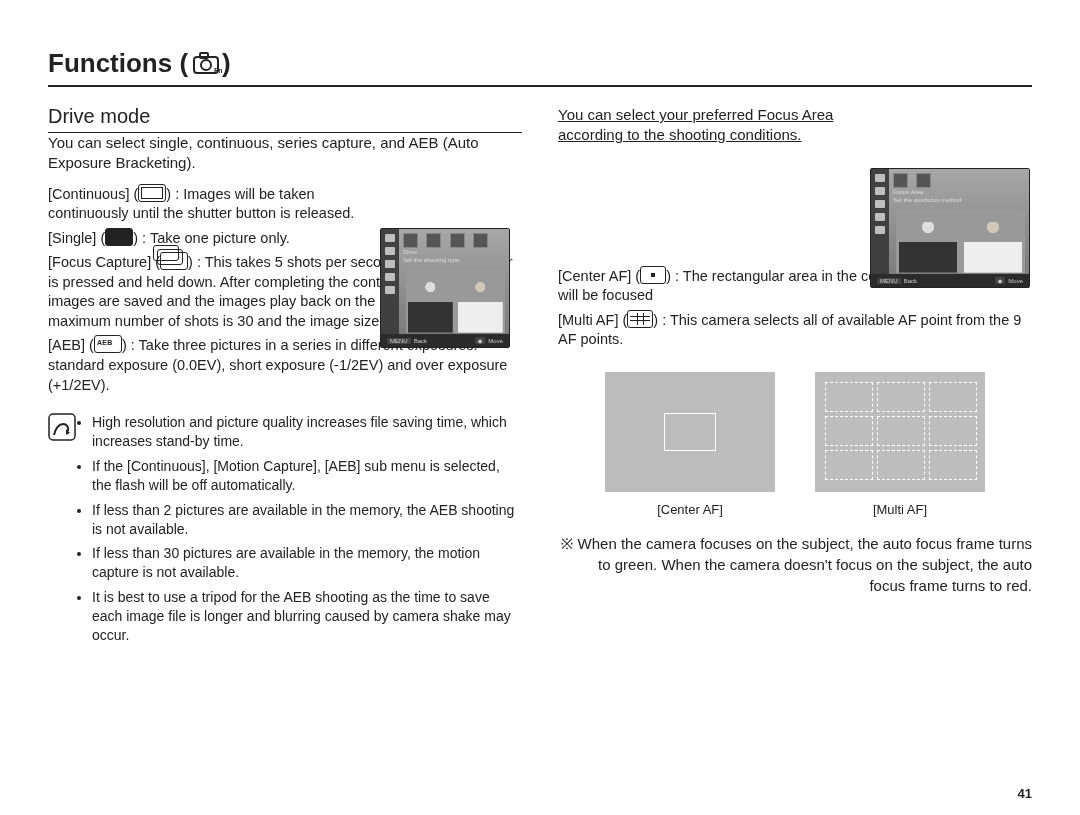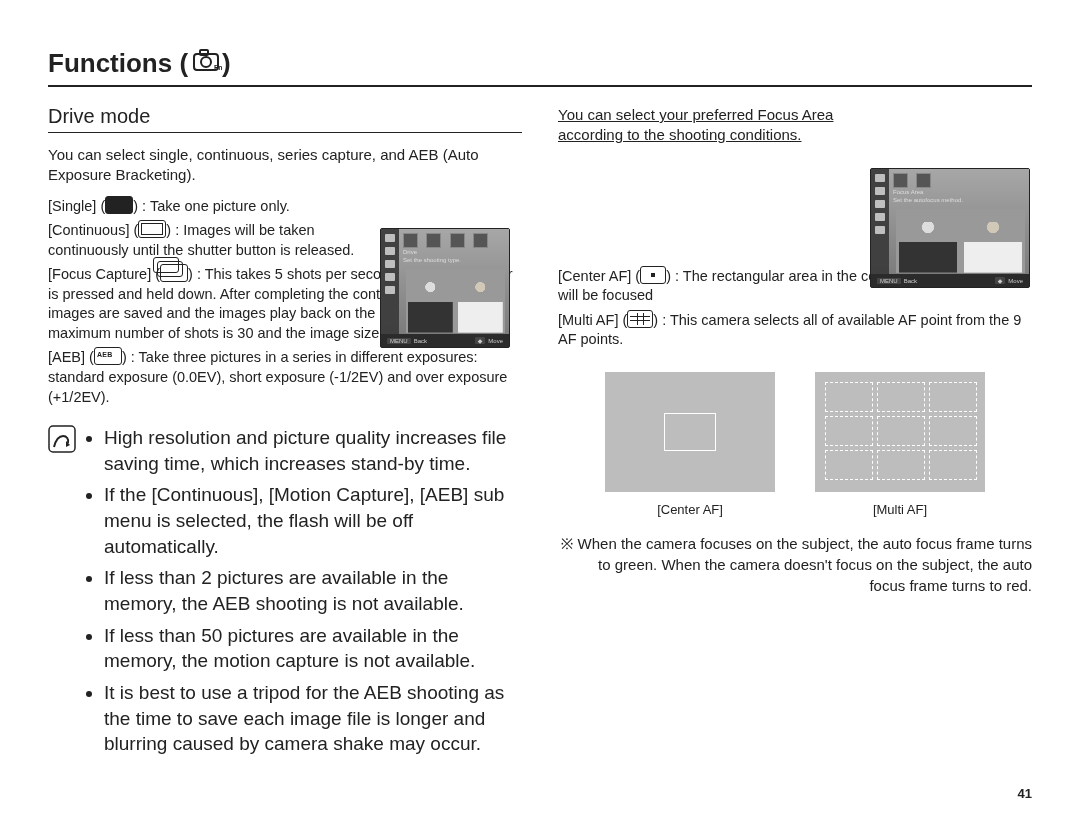--- a/index.html
+++ b/index.html
@@ -11,21 +11,21 @@
   }
   .page {
     width: 1080px;
     height: 815px;
     box-sizing: border-box;
     padding: 48px 48px 20px 48px;
     position: relative;
   }
   .title-line {
     display: flex;
-    align-items: flex-start;
+    align-items: flex-end;
     border-bottom: 2px solid #222;
     padding-bottom: 6px;
     margin-bottom: 18px;
   }
   .title-text {
     font-size: 26px;
     font-weight: bold;
   }
   .title-icon {
     margin-left: 4px;
@@ -36,44 +36,44 @@
     gap: 36px;
   }
   .col {
     flex: 1 1 0;
     min-width: 0;
   }
   .section-title {
     font-size: 20px;
     border-bottom: 1.5px solid #222;
     padding-bottom: 4px;
-    margin-bottom: 12px;
+    margin-bottom: 0;
   }
   .intro {
     font-size: 15px;
     line-height: 1.35;
     margin-bottom: 10px;
   }
   .intro-left-width { max-width: 460px; }
   .intro-right-width { max-width: 320px; text-decoration: underline; }
   .drive-list {
     font-size: 14.5px;
     line-height: 1.35;
   }
   .drive-row {
     margin-bottom: 4px;
   }
   .drive-label { display: inline; }
   .drive-desc { display: inline; }
 
   .note-box {
     display: flex;
-    gap: 12px;
+    gap: 0;
     margin-top: 18px;
-    font-size: 19px;
+    font-size: 14px;
     line-height: 1.35;
   }
   .note-icon {
     flex: 0 0 auto;
   }
   .note-list {
     margin: 0;
     padding-left: 16px;
   }
   .note-list li { margin-bottom: 6px; }
@@ -231,28 +231,28 @@
   </div>
 
   <div class="columns">
 
     <div class="col">
       <div class="section-title">Drive mode</div>
       <div class="intro intro-left-width">You can select single, continuous, series capture, and AEB (Auto Exposure Bracketing).</div>
 
       <div class="drive-list">
         <div class="drive-row" style="max-width:340px">
+          <span class="drive-label">[Continuous]</span>
+          (<span class="icon-chip stack"></span>)
+          <span class="drive-desc">: Images will be taken continuously until the shutter button is released.</span>
+        </div>
+        <div class="drive-row" style="max-width:340px">
           <span class="drive-label">[Single]</span>
           (<span class="icon-chip filled"></span>)
           <span class="drive-desc">: Take one picture only.</span>
-        </div>
-        <div class="drive-row" style="max-width:340px">
-          <span class="drive-label">[Continuous]</span>
-          (<span class="icon-chip stack"></span>)
-          <span class="drive-desc">: Images will be taken continuously until the shutter button is released.</span>
         </div>
         <div class="drive-row">
           <span class="drive-label">[Focus Capture]</span>
           (<span class="icon-chip motion"></span>)
           <span class="drive-desc">: This takes 5 shots per second, when the shutter is pressed and held down. After completing the continuous shooting, images are saved and the images play back on the Rear LCD. The maximum number of shots is 30 and the image size is fixed as VGA.</span>
         </div>
         <div class="drive-row">
           <span class="drive-label">[AEB]</span>
           (<span class="icon-chip aeb"></span>)
           <span class="drive-desc">: Take three pictures in a series in different exposures: standard exposure (0.0EV), short exposure (-1/2EV) and over exposure (+1/2EV).</span>
@@ -264,21 +264,21 @@
           <svg width="28" height="28" viewBox="0 0 28 28">
             <rect x="1" y="1" width="26" height="26" rx="4" fill="none" stroke="#222" stroke-width="1.5"></rect>
             <path d="M6 22 C10 6, 22 10, 20 18" fill="none" stroke="#222" stroke-width="2"></path>
             <path d="M18 16 L22 20 L18 22 Z" fill="#222"></path>
           </svg>
         </span>
         <ul class="note-list">
           <li>High resolution and picture quality increases file saving time, which increases stand-by time.</li>
           <li>If the [Continuous], [Motion Capture], [AEB] sub menu is selected, the flash will be off automatically.</li>
           <li>If less than 2 pictures are available in the memory, the AEB shooting is not available.</li>
-          <li>If less than 50 pictures are available in the memory, the motion capture is not available.</li>
+          <li>If less than 30 pictures are available in the memory, the motion capture is not available.</li>
           <li>It is best to use a tripod for the AEB shooting as the time to save each image file is longer and blurring caused by camera shake may occur.</li>
         </ul>
       </div>
     </div>
 
     <div class="col">
       <div class="intro intro-right-width">You can select your preferred Focus Area according to the shooting conditions.</div>
 
       <div style="height:110px"></div>
 

